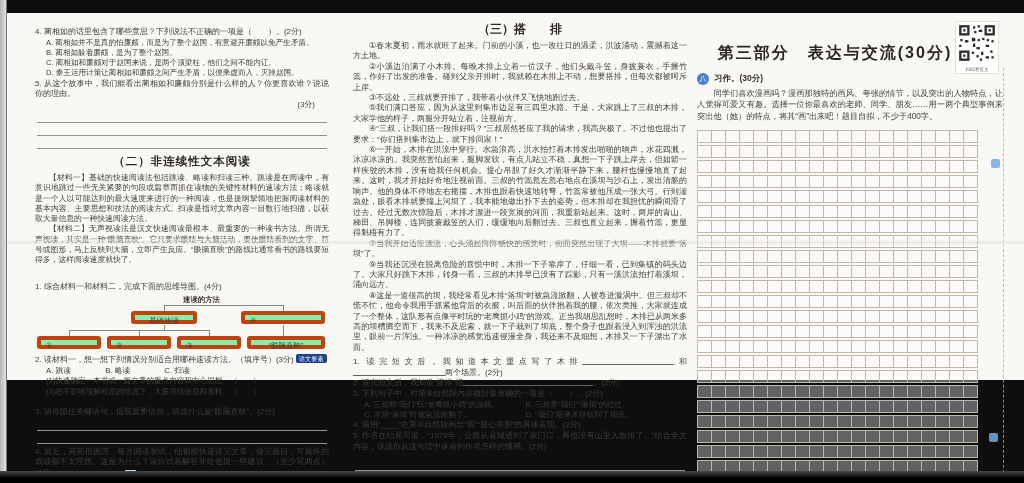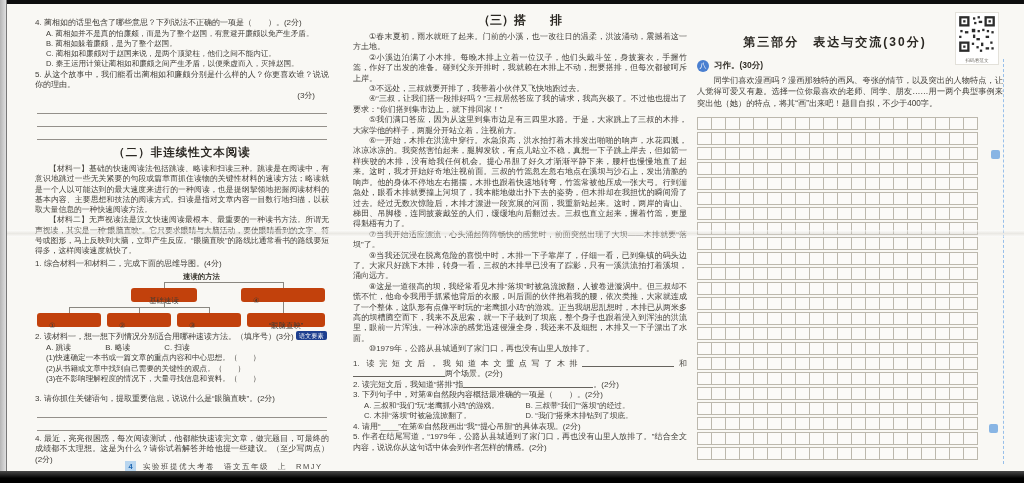--- a/index.html
+++ b/index.html
@@ -5,22 +5,22 @@
   * { box-sizing: border-box; margin: 0; padding: 0; }
   html,body { width: 1024px; height: 483px; }
   body {
     position: relative;
     background: #0e0e0e;
     font-family: "Liberation Sans", "DejaVu Sans", sans-serif;
     overflow: hidden;
     color: #3f3c37;
   }
   .page {
-    position: absolute; left: 7px; top: 4px;
-    width: 1017px; height: 471px;
+    position: absolute; left: 7px; top: 13px;
+    width: 1017px; height: 367px;
     background: #f9f8f4;
   }
   .scan-left {
     position: absolute; left: 0; top: 0; width: 7px; height: 483px;
     background: linear-gradient(90deg,#b5b5b5,#e0e0e0);
     border-right: 1px solid #777;
   }
   .scan-bottom {
     position: absolute; left: 0; bottom: 0; width: 1024px; height: 12px;
     background: linear-gradient(180deg,#4a4a4a,#000 60%);
@@ -38,21 +38,21 @@
   .qline { font-size: 8px; line-height: 10.6px; text-align: justify; }
   .opts  { padding-left: 11px; font-size: 7.6px; line-height: 10.3px; text-align: justify; }
   .score-right { text-align: right; font-size: 8px; line-height: 10px; padding-right: 14px; }
   .ans-line { height: 13px; border-bottom: 1px solid #94908a; margin: 0 2px; }
 
   .sec-title { text-align: center; font-weight: bold; font-size: 11.5px; color: #2b2823; margin: 5px 0 4px; letter-spacing: 1px; }
   .mat { font-size: 7.8px; line-height: 10.3px; text-indent: 1.8em; text-align: justify; color: #44413b; }
 
   .diagram { position: relative; height: 57px; margin: 3px 0 2px; }
   .dbox {
-    position: absolute; height: 13px; border: 7px solid #c2410c; border-radius: 3px;
+    position: absolute; height: 13px; border: 4px solid #c2410c; border-radius: 3px;
     background: #86efac; font-size: 7.4px; line-height: 11px; padding-left: 5px; color: #3d3a35;
   }
   .dbox.center { text-align: center; padding-left: 0; }
   .dline { position: absolute; background: #8a8780; }
   .dlabel { position: absolute; font-size: 7.4px; font-weight: bold; color: #3a372f; }
 
   .badge-navy {
     display: inline-block; background: #1d3f8f; color: #fff; font-size: 6.2px;
     padding: 1px 3px; border-radius: 2px; vertical-align: 1px; line-height: 7px;
   }
@@ -66,21 +66,21 @@
   .footer-text { font-size: 7.5px; color: #4c4944; letter-spacing: 1.5px; }
 
   
   .passage-title { text-align: center; font-weight: bold; font-size: 12px; color: #2b2823; margin: 2px 0 3px; }
   .col2 p.para { font-size: 8px; line-height: 10.4px; text-indent: 2em; text-align: justify; color: #413e39; }
   .blank { display: inline-block; border-bottom: 1px solid #66635d; height: 8px; vertical-align: -1px; } .b90 { width: 92px; }
   .opt2col { display: flex; padding-left: 11px; font-size: 7.7px; line-height: 10.4px; }
   .opt2col .o { width: 50%; }
 
   
-  .part-header { text-align: center; font-weight: bold; font-size: 12px; color: #2b2823; margin-top: 24px; letter-spacing: 2px; padding-right: 30px; }
+  .part-header { text-align: center; font-weight: bold; font-size: 16px; color: #2b2823; margin-top: 24px; letter-spacing: 2px; padding-right: 30px; }
   .task-row { display: flex; align-items: center; gap: 5px; margin: 9px 0 3px; }
   .badge-circle {
     width: 12px; height: 12px; border-radius: 50%; background: #4a7fd0; color: #fff;
     font-size: 7px; text-align: center; line-height: 12px; flex: 0 0 auto;
   }
   .task-label { font-size: 8.5px; font-weight: bold; color: #333029; }
   .prompt { font-size: 8.2px; line-height: 11.4px; text-indent: 2em; text-align: justify; color: #413e39; }
 
   .qr-wrap { position: absolute; right: 4px; top: 2px; width: 44px; text-align: center;
     background:#fff; border:1px solid #e3e1da; padding:2px 2px 1px; }
@@ -110,21 +110,21 @@
     <div class="qline">5. 从这个故事中，我们能看出蔺相如和廉颇分别是什么样的人？你更喜欢谁？说说你的理由。</div>
     <div class="score-right">(3分)</div>
     <div class="ans-line"></div>
     <div class="ans-line"></div>
     <div class="ans-line"></div>
 
     <div class="sec-title">（二）非连续性文本阅读</div>
     <p class="mat">【材料一】基础的快速阅读法包括跳读、略读和扫读三种。跳读是在阅读中，有意识地跳过一些无关紧要的句段或篇章而抓住读物的关键性材料的速读方法；略读就是一个人以可能达到的最大速度来进行的一种阅读，也是提纲挈领地把握阅读材料的基本内容、主要思想和技法的阅读方式。扫读是指对文章内容一目数行地扫描，以获取大量信息的一种快速阅读方法。</p>
     <p class="mat">【材料二】无声视读法是汉文快速阅读最根本、最重要的一种读书方法。所谓无声视读，其实是一种“眼脑直映”。它只要求眼睛与大脑活动，要使眼睛看到的文字、符号或图形，马上反映到大脑，立即产生反应。“眼脑直映”的路线比通常看书的路线要短得多，这样阅读速度就快了。</p>
 
-    <div class="qline" style="margin-top:2px;">1. 综合材料一和材料二，完成下面的思维导图。(4分)</div>
+    <div class="qline" style="margin-top:16px;">1. 综合材料一和材料二，完成下面的思维导图。(4分)</div>
 
     <div class="diagram">
       <div class="dlabel" style="left:148px; top:0;">速读的方法</div>
       <div class="dline" style="left:129px; top:10px; width:120px; height:1px;"></div>
       <div class="dline" style="left:129px; top:10px; width:1px; height:6px;"></div>
       <div class="dline" style="left:248px; top:10px; width:1px; height:6px;"></div>
       <div class="dbox center" style="left:96px; top:16px; width:66px;">基础速读</div>
       <div class="dbox" style="left:206px; top:16px; width:84px;">④</div>
       <div class="dline" style="left:129px; top:30px; width:1px; height:5px;"></div>
       <div class="dline" style="left:34px; top:35px; width:141px; height:1px;"></div>
@@ -141,44 +141,42 @@
     <div class="qline">
       <span>2. 读材料一，想一想下列情况分别适合用哪种速读方法。（填序号）(3分)</span>
       <span class="badge-navy">语文要素</span>
     </div>
     <div class="abc-row">
       <span>A. 跳读</span>
       <span>B. 略读</span>
       <span>C. 扫读</span>
     </div>
     <div class="opts">(1)快速确定一本书或一篇文章的重点内容和中心思想。（　　）</div>
-    <div class="opts">(2)从书籍或文章中找到自己需要的关键性的观点。（　　）</div>
     <div class="opts">(3)在不影响理解程度的情况下，大量寻找信息和资料。（　　）</div>
 
     <div class="qline" style="margin-top:10px;">3. 请你抓住关键语句，提取重要信息，说说什么是“眼脑直映”。(2分)</div>
     <div class="ans-line"></div>
     <div class="ans-line"></div>
 
     <div class="qline" style="margin-top:3px;">4. 最近，亮亮很困惑，每次阅读测试，他都能快速读完文章，做完题目，可最终的成绩都不太理想。这是为什么？请你试着解答并给他提一些建议。（至少写两点）(2分)</div>
     <div class="ans-line"></div>
 
   </div>
 
   <div class="col col2">
     <div class="passage-title">（三）搭　　排</div>
     <p class="para">①春末夏初，雨水就旺了起来。门前的小溪，也一改往日的温柔，洪波涌动，震撼着这一方土地。</p>
     <p class="para">②小溪边泊满了小木排。每晚木排上立着一位汉子，他们头戴斗笠，身披蓑衣，手握竹篙，作好了出发的准备。碰到父亲开排时，我就赖在木排上不动，想要搭排，但每次都被呵斥上岸。</p>
     <p class="para">③不远处，三叔就要开排了，我带着小伙伴又飞快地跑过去。</p>
+    <p class="para">⑤我们满口答应，因为从这里到集市边足有三四里水路。于是，大家跳上了三叔的木排，大家学他的样子，两腿分开站立着，注视前方。</p>
     <p class="para">④“三叔，让我们搭一段排好吗？”三叔居然答应了我的请求，我高兴极了。不过他也提出了要求：“你们搭到集市边上，就下排回家！”</p>
-    <p class="para">⑤我们满口答应，因为从这里到集市边足有三四里水路。于是，大家跳上了三叔的木排，大家学他的样子，两腿分开站立着，注视前方。</p>
     <p class="para">⑥一开始，木排在洪流中穿行。水急浪高，洪水拍打着木排发出啪啪的响声，水花四溅，冰凉冰凉的。我突然害怕起来，腿脚发软，有点儿站立不稳，真想一下子跳上岸去，但如箭一样疾驶的木排，没有给我任何机会。提心吊胆了好久才渐渐平静下来，腰杆也慢慢地直了起来。这时，我才开始好奇地注视前面。三叔的竹篙忽左忽右地点在溪坝与沙石上，发出清脆的响声。他的身体不停地左右摇摆，木排也跟着快速地转弯，竹篙常被他压成一张大弓。行到湍急处，眼看木排就要撞上河坝了，我本能地做出扑下去的姿势，但木排却在我担忧的瞬间滑了过去。经过无数次惊险后，木排才漂进一段宽展的河面，我重新站起来。这时，两岸的青山、梯田、吊脚楼，连同披蓑戴笠的人们，缓缓地向后翻过去。三叔也直立起来，握着竹篙，更显得魁梧有力了。</p>
     <p class="para">⑦当我开始适应漂流，心头涌起阵阵畅快的感觉时，前面突然出现了大坝——木排就要“落坝”了。</p>
     <p class="para">⑨当我还沉浸在脱离危险的喜悦中时，木排一下子靠岸了，仔细一看，已到集镇的码头边了。大家只好跳下木排，转身一看，三叔的木排早已没有了踪影，只有一溪洪流拍打着溪坝，涌向远方。</p>
     <p class="para">⑧这是一道很高的坝，我经常看见木排“落坝”时被急流掀翻，人被卷进漩涡中。但三叔却不慌不忙，他命令我用手抓紧他背后的衣服，叫后面的伙伴抱着我的腰，依次类推，大家就连成了一个整体，这队形有点像平时玩的“老鹰抓小鸡”的游戏。正当我胡思乱想时，木排已从两米多高的坝槽腾空而下，我来不及思索，就一下子栽到了坝底，整个身子也跟着浸入到浑浊的洪流里，眼前一片浑浊。一种冰凉的感觉迅速侵漫全身，我还来不及细想，木排又一下子漂出了水面。</p>
-    <p class="para">⑩1979年，公路从县城通到了家门口，再也没有山里人放排了。</p>
 
     <div class="qline" style="margin-top:4px;">
       <span>1. 读完短文后，我知道本文重点写了木排</span><span class="blank b90"></span><span>和</span><span class="blank b90"></span><span>两个场景。(2分)</span>
     </div>
     <div class="qline">
       <span>2. 读完短文后，我知道“搭排”指</span><span class="blank" style="width:130px;"></span><span>。(2分)</span>
     </div>
     <div class="qline">3. 下列句子中，对第⑧自然段内容概括最准确的一项是（　　）。(2分)</div>
     <div class="opt2col">
       <span class="o">A. 三叔和“我们”玩“老鹰抓小鸡”的游戏。</span>

